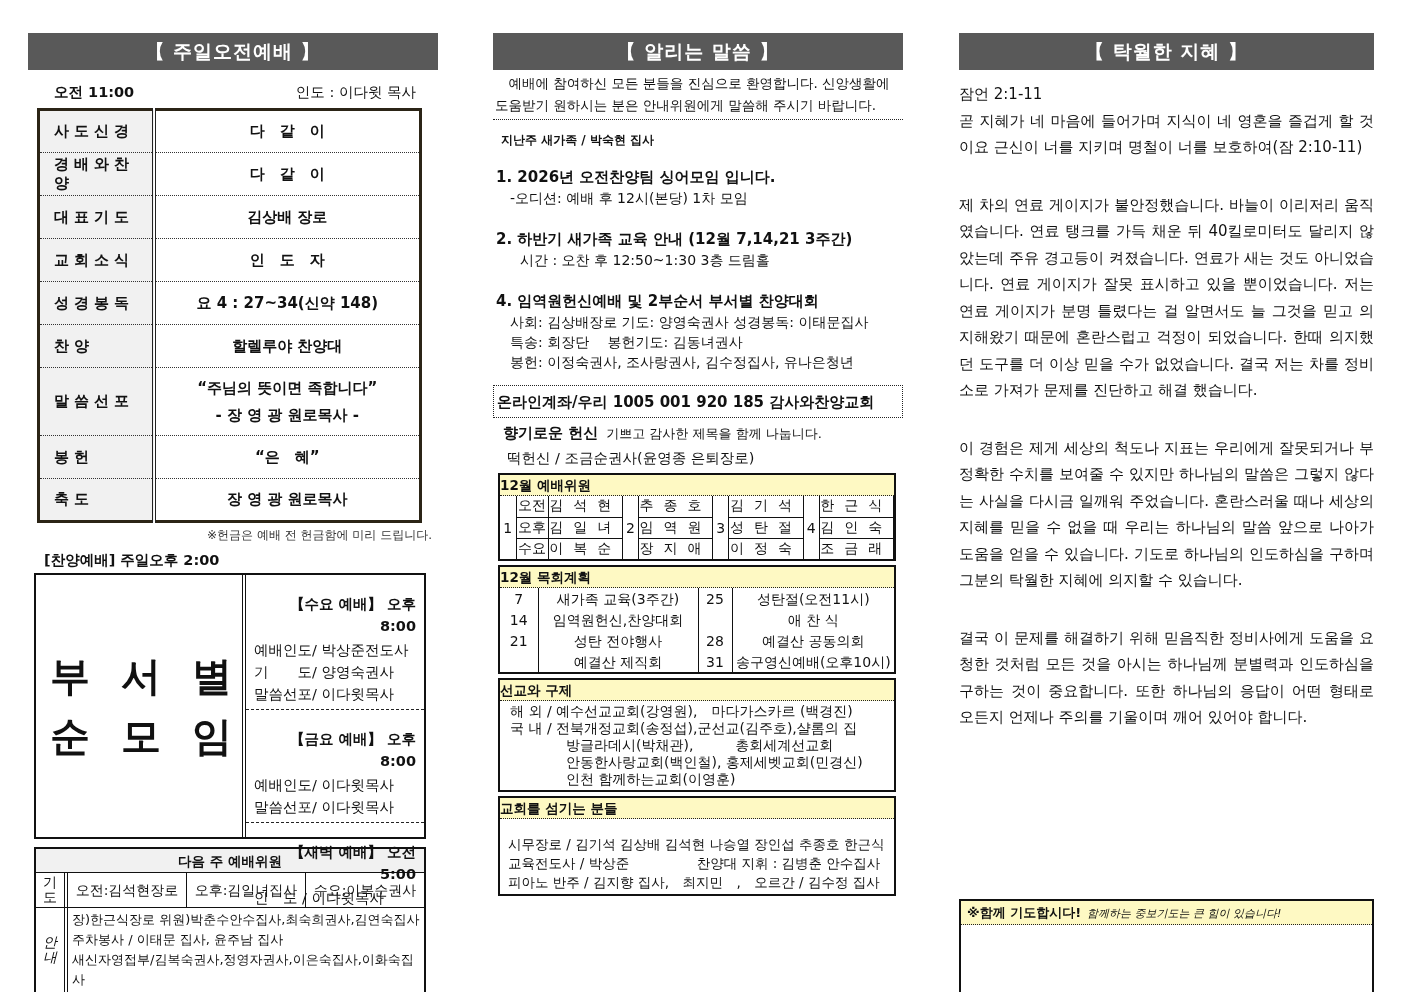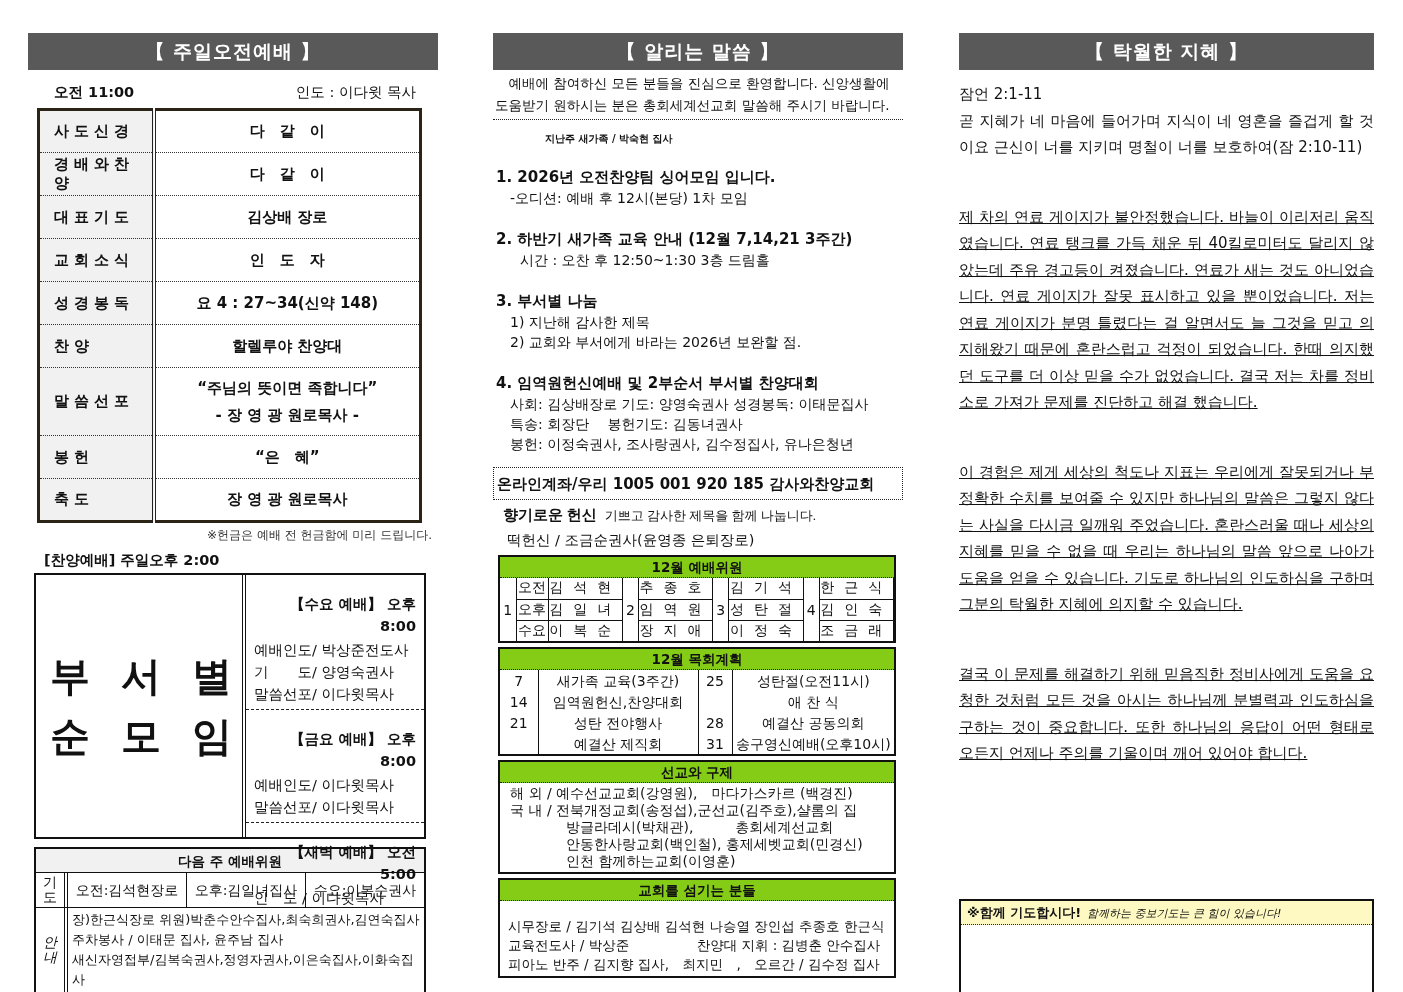--- a/index.html
+++ b/index.html
@@ -29,47 +29,47 @@
   .nw-row { display: flex; border-bottom: 1px solid #111; }
   .nw-row:last-child { border-bottom: none; }
   .nw-lab { width: 32px; border-right: 4px double #111; display: flex; align-items: center; justify-content: center; text-align: center; line-height: 15px; font-size: 14px; }
   .nw-cells { flex: 1; display: flex; }
   .nw-cells div { flex: 1; text-align: center; border-right: 1px solid #111; height: 34px; line-height: 34px; font-size: 14px; }
   .nw-cells div:last-child { border-right: none; }
   .nw-lines { flex: 1; padding: 2px 4px; line-height: 20px; font-size: 13px; }
   
   #c2 { left: 493px; width: 410px; }
   .welcome { font-size: 13.5px; line-height: 22px; padding: 2px 0 0 2px; border-bottom: 1px dotted #222; height: 50px; }
-  .lastweek { font-size: 10px; font-weight: bold; padding: 12px 0 0 8px; height: 38px; margin-left: 44px; }
+  .lastweek { font-size: 12px; font-weight: bold; padding: 12px 0 0 8px; height: 38px; }
   .ann { padding-left: 3px; margin-top: 12px; }
   .ann .h { font-size: 15px; font-weight: bold; line-height: 22px; }
   .ann .s { font-size: 14px; line-height: 20px; padding-left: 14px; }
   .account { margin-top: 13px; border: 1px dotted #222; font-size: 15px; font-weight: bold; height: 33px; line-height: 32px; padding-left: 3px; width: 410px; }
-  .fragrance { font-size: 13px; padding: 6px 0 0 10px; height: 27px; font-family: Liberation Serif, serif; }
+  .fragrance { font-size: 13px; padding: 6px 0 0 10px; height: 27px; }
   .fragrance b { font-size: 15px; margin-right: 8px; }
   .ricecake { font-size: 14.5px; padding: 0 0 0 14px; height: 28px; line-height: 26px; }
   .box { width: 398px; margin-left: 5px; border: 2px solid #111; margin-bottom: 4px; }
-  .box .hd { background: #84cc16; text-align: center; font-weight: bold; font-size: 13.5px; height: 21px; line-height: 21px; border-bottom: 1px dotted #222; }
+  .box .hd { background: #fef9c3; text-align: left; font-weight: bold; font-size: 13.5px; height: 21px; line-height: 21px; border-bottom: 1px dotted #222; }
   table.wor { border-collapse: collapse; width: 100%; font-size: 14px; }
   table.wor td { height: 21px; text-align: center; }
   table.wor td.num { width: 16px; }
   table.wor td.k { width: 32px; border-bottom: 1px solid #111; border-left: 1px solid #111; border-right: 1px solid #111; }
   table.wor td.n { border-bottom: 1px solid #111; border-right: 1px solid #111; border-left: 1px solid #111; letter-spacing: 10px; }
   table.wor tr:last-child td.k, table.wor tr:last-child td.n { border-bottom: none; }
   table.plan { border-collapse: collapse; width: 100%; font-size: 14px; }
   table.plan td { height: 21px; text-align: center; line-height: 20px; }
   table.plan td.d { width: 38px; border-right: 1px solid #111; }
   table.plan td.e { width: 160px; border-right: 1px solid #111; }
   table.plan td.d2 { width: 34px; border-right: 1px solid #111; }
   .mission { font-size: 14px; line-height: 17px; padding: 2px 4px 2px 10px; }
   .servants { font-size: 13.5px; line-height: 19px; padding: 16px 4px 2px 8px; }
   
   #c3 { left: 959px; width: 415px; }
   .scripture { font-size: 15px; line-height: 26.5px; padding-top: 11px; }
-  .para { font-size: 15px; line-height: 26.5px; text-align: justify; margin-top: 43px; text-decoration: underline; }
+  .para { font-size: 15px; line-height: 26.5px; text-align: justify; margin-top: 31px; }
   .prayer { position: absolute; top: 864px; width: 415px; height: 103px; border: 2px solid #111; }
   .prayer .hd { background: #fef9c3; height: 24px; line-height: 24px; border-bottom: 1px dotted #222; padding-left: 6px; font-size: 13px; font-weight: bold; }
   .prayer .hd i { font-weight: normal; font-size: 11px; margin-left: 6px; }
 </style>
 </head>
 <body>
 
 <div class="col" id="c1">
   <div class="banner">【 주일오전예배 】</div>
   <div class="svc-head">
@@ -168,34 +168,29 @@
         <div>장)한근식장로 위원)박춘수안수집사,최숙희권사,김연숙집사</div>
         <div>주차봉사 / 이태문 집사, 윤주남 집사</div>
         <div>새신자영접부/김복숙권사,정영자권사,이은숙집사,이화숙집사</div>
       </div>
     </div>
   </div>
 </div>
 
 <div class="col" id="c2">
   <div class="banner">【 알리는 말씀 】</div>
-  <div class="welcome">　예배에 참여하신 모든 분들을 진심으로 환영합니다. 신앙생활에 도움받기 원하시는 분은 총회세계선교회 말씀해 주시기 바랍니다.</div>
+  <div class="welcome">　예배에 참여하신 모든 분들을 진심으로 환영합니다. 신앙생활에 도움받기 원하시는 분은 안내위원에게 말씀해 주시기 바랍니다.</div>
   <div class="lastweek">지난주 새가족 / 박숙현 집사</div>
   <div class="ann" style="margin-top:8px">
     <div class="h">1. 2026년 오전찬양팀 싱어모임 입니다.</div>
     <div class="s">-오디션: 예배 후 12시(본당) 1차 모임</div>
   </div>
   <div class="ann" style="margin-top:20px">
     <div class="h">2. 하반기 새가족 교육 안내 (12월 7,14,21 3주간)</div>
     <div class="s" style="padding-left:24px">시간 : 오찬 후 12:50~1:30 3층 드림홀</div>
-  </div>
-  <div class="ann" style="margin-top:20px">
-    <div class="h">3. 부서별 나눔</div>
-    <div class="s">1) 지난해 감사한 제목</div>
-    <div class="s">2) 교회와 부서에게 바라는 2026년 보완할 점.</div>
   </div>
   <div class="ann" style="margin-top:20px">
     <div class="h">4. 임역원헌신예배 및 2부순서 부서별 찬양대회</div>
     <div class="s">사회: 김상배장로 기도: 양영숙권사 성경봉독: 이태문집사</div>
     <div class="s">특송: 회장단　 봉헌기도: 김동녀권사</div>
     <div class="s">봉헌: 이정숙권사, 조사랑권사, 김수정집사, 유나은청년</div>
   </div>
   <div class="account">온라인계좌/우리 1005 001 920 185 감사와찬양교회</div>
   <div class="fragrance">
     <b>향기로운 헌신</b><span>기쁘고 감사한 제목을 함께 나눕니다.</span>

